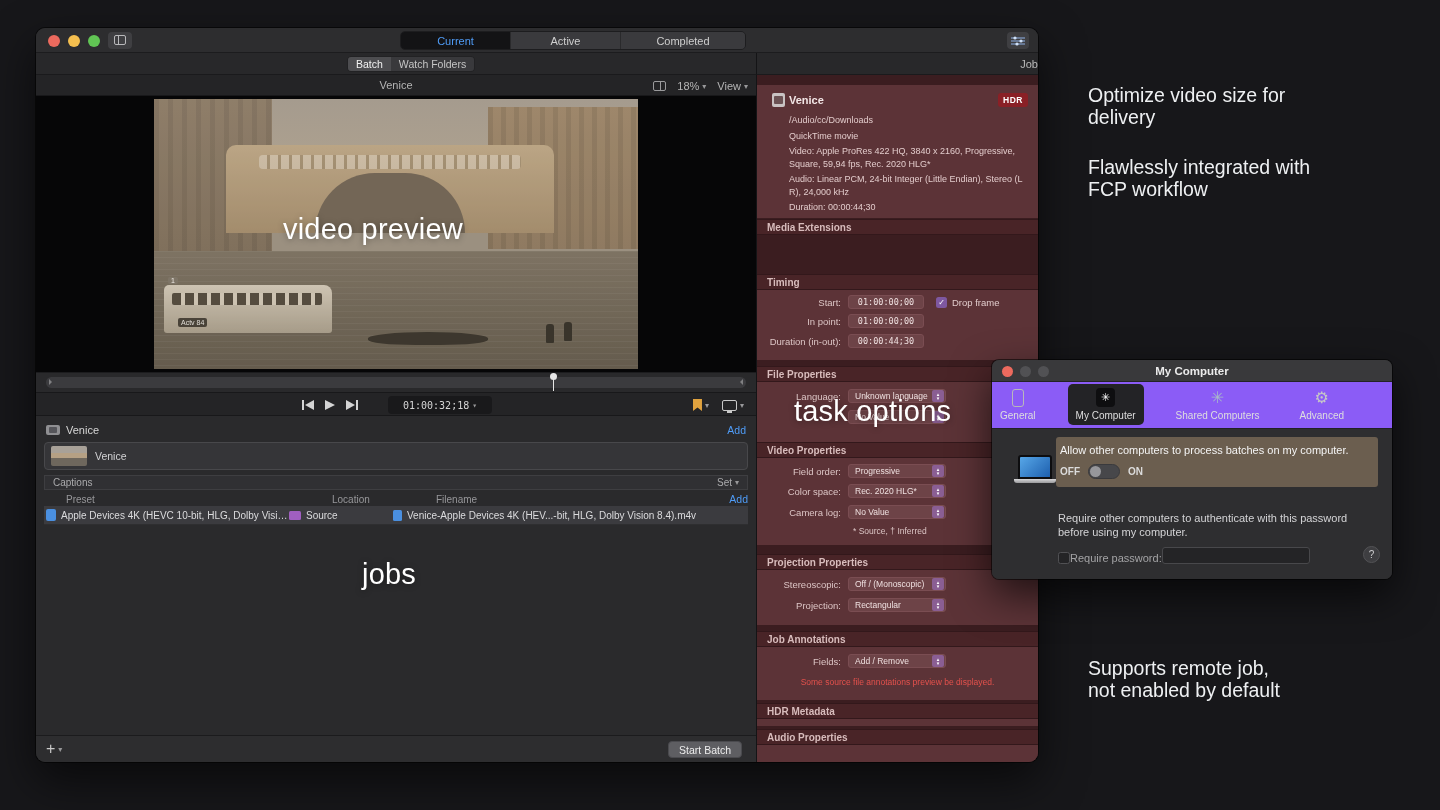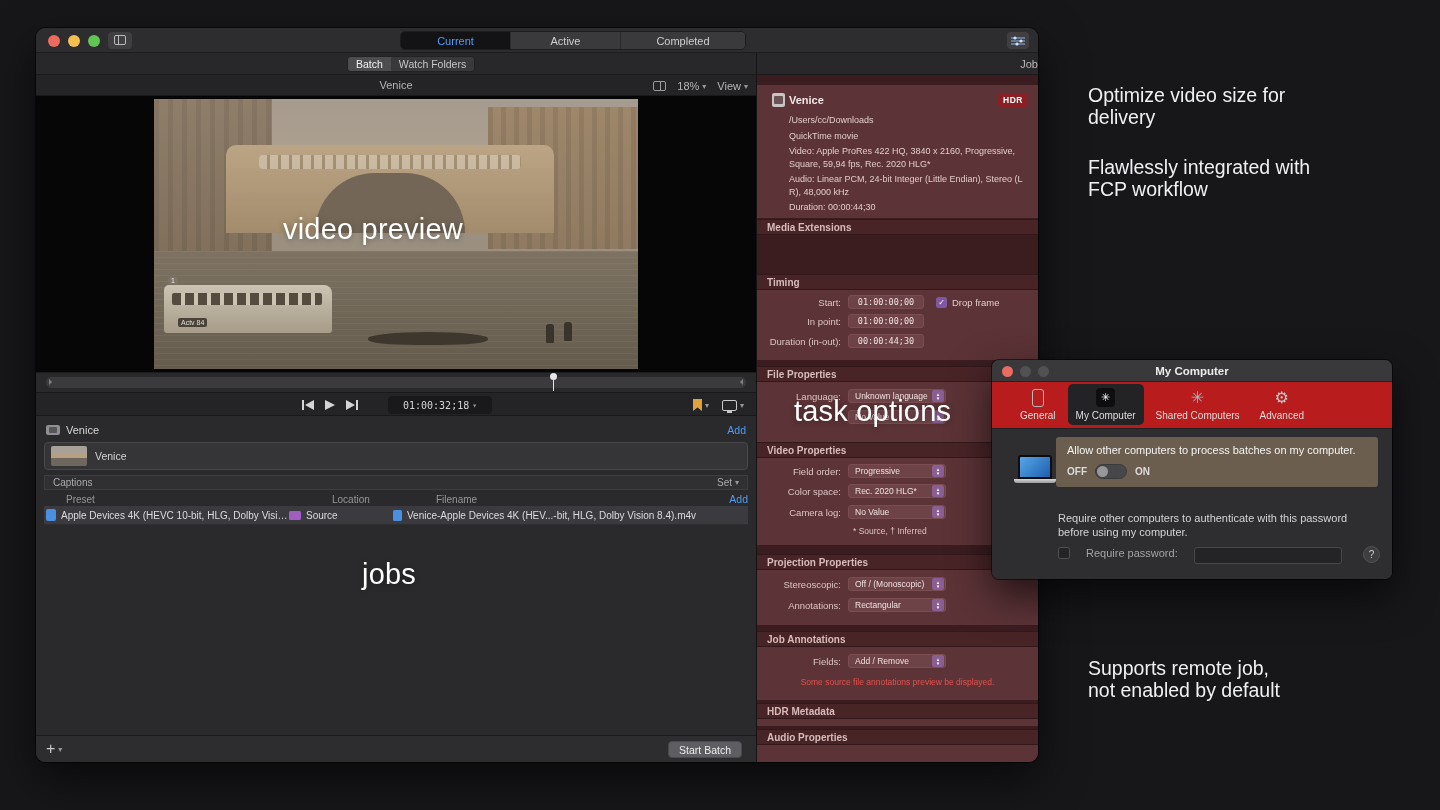--- a/index.html
+++ b/index.html
@@ -144,40 +144,40 @@
 .footnote{position:absolute;left:96px;font-size:8.5px;color:#dcc6c6}
 .warning{position:absolute;left:0;right:0;text-align:center;font-size:8.5px;color:#e4514c}
 
 
 .prefs{position:absolute;left:992px;top:360px;width:400px;height:219px;background:#2e2e30;border-radius:7px;box-shadow:0 16px 40px rgba(0,0,0,.65),0 0 0 1px rgba(0,0,0,.55);overflow:hidden;z-index:40}
 .prefs-title{height:22px;background:#39393b;border-bottom:1px solid #232325;position:relative;display:flex;align-items:center;justify-content:center;font-size:11.5px;font-weight:bold;color:#ebebeb}
 .ptl{position:absolute;top:6px;width:11px;height:11px;border-radius:50%}
 .ptl.red{left:10px;background:#ec6a5e}
 .ptl.g1{left:28px;background:#515154}
 .ptl.g2{left:46px;background:#515154}
-.prefs-toolbar{height:47px;background:#b91c1c;border-bottom:1px solid #212123;display:flex;align-items:flex-end;padding:0 0 3px 20px;gap:4px}
+.prefs-toolbar{height:47px;background:#8b5cf6;border-bottom:1px solid #212123;display:flex;align-items:flex-end;padding:0 0 3px 0;gap:24px}
 .tb-item{display:flex;flex-direction:column;align-items:center;justify-content:flex-end;gap:3px;font-size:10px;color:#dedede;padding:4px 8px;border-radius:5px}
 .tb-item.active{background:#232326}
 .icon-general{width:12px;height:18px;border:1.5px solid #b8b8ba;border-radius:3px}
 .icon-mycomp{width:19px;height:19px;background:#0e0e10;border-radius:4px;display:flex;align-items:center;justify-content:center;color:#fff}
 .icon-mycomp::after{content:"✳";font-size:11px}
 .icon-shared{color:#a9bac8;height:19px;display:flex;align-items:center}
 .icon-shared::after{content:"✳";font-size:16px}
 .icon-adv{color:#c6c6c8;height:19px;display:flex;align-items:center}
 .icon-adv::after{content:"⚙";font-size:16px}
 .prefs-body{position:relative;height:150px;background:#2e2e30}
 .laptop{position:absolute;left:22px;top:26px;width:42px}
 .laptop-screen{width:34px;height:24px;margin:0 auto;background:linear-gradient(135deg,#57a7e8,#1d5fae);border:2px solid #0d0d0f;border-radius:3px 3px 0 0}
 .laptop-base{width:42px;height:4px;background:linear-gradient(#d8d8da,#9a9a9c);border-radius:0 0 3px 3px}
-.allow-box{position:absolute;left:64px;top:8px;width:322px;height:50px;background:#6b5e4f;border-radius:3px;padding:7px 11px;color:#f4f4f4;font-size:11px;line-height:13px}
+.allow-box{position:absolute;left:64px;top:8px;width:322px;height:50px;background:#6b5e4f;border-radius:3px;padding:7px 4px;color:#f4f4f4;font-size:11px;line-height:13px}
 .toggle-row{display:flex;align-items:center;gap:8px;margin-top:7px;font-size:10px;color:#dcdcdc;font-weight:bold}
 .toggle{width:32px;height:15px;border-radius:8px;background:#47474a;border:1px solid #3a3a3d;position:relative}
 .knob{position:absolute;left:1px;top:1px;width:11px;height:11px;border-radius:50%;background:#97979b}
 .require-text{position:absolute;left:66px;top:82px;width:312px;font-size:11px;color:#d4d4d6;line-height:14px}
-.pw-row{position:absolute;left:66px;top:118px;display:flex;align-items:flex-start;gap:16px}
+.pw-row{position:absolute;left:66px;top:118px;display:flex;align-items:flex-end;gap:0}
 .cb-sq{width:12px;height:12px;background:#242426;border:1px solid #515154;border-radius:2.5px}
 .pw-label{font-size:11px;color:#a3a3a5}
 .pw-input{width:148px;height:17px;background:#242426;border:1px solid #48484b;border-radius:3px}
 .help-btn{position:absolute;right:12px;top:117px;width:17px;height:17px;border-radius:50%;background:#3e3e41;border:1px solid #525255;color:#cdcdcf;font-size:10px;display:flex;align-items:center;justify-content:center}
 .help-btn::after{content:"?"}
 
 
 .ov{position:absolute;color:#fff;font-size:29px;font-weight:500;letter-spacing:.2px;z-index:50;text-shadow:0 1px 6px rgba(0,0,0,.35);white-space:nowrap}
 #ov-preview{left:283px;top:213px}
 #ov-jobs{left:362px;top:558px}
@@ -333,24 +333,24 @@
     </div>
 
     <div class="insp">
       <div id="sec-source">
         <div class="src-head">
           <span class="ic-clip-src"></span>
           <span class="src-name">Venice</span>
           <span class="hdr-badge">HDR</span>
         </div>
         <div class="src-details">
-          <div>/Users/cc/Downloads</div>
+          <div>/Audio/cc/Downloads</div>
           <div>QuickTime movie</div>
           <div>Video: Apple ProRes 422 HQ, 3840 x 2160, Progressive, Square, 59,94 fps, Rec. 2020 HLG*</div>
-          <div>Audio: Linear PCM, 24-bit Integer (Little Endian), Stereo (L R), 48,000 kHz</div>
+          <div>Audio: Linear PCM, 24-bit Integer (Little Endian), Stereo (L R), 24,000 kHz</div>
           <div>Duration: 00:00:44;30</div>
         </div>
       </div>
 
       <div class="sec-head" id="h-me">
           <span>Media Extensions</span>
         </div>
 
       <div class="sec-head" id="h-tm">
           <span>Timing</span>
@@ -431,21 +431,21 @@
         </div>
       <div class="sec-body" id="b-pp">
         <div class="prow" style="top:6px">
           <span class="plabel">Stereoscopic:</span>
           <span class="pill pop">
               <span class="pop-text">Off / (Monoscopic)</span>
               <span class="pop-step"></span>
             </span>
         </div>
         <div class="prow" style="top:27px">
-          <span class="plabel">Annotations:</span>
+          <span class="plabel">Projection:</span>
           <span class="pill pop">
               <span class="pop-text">Rectangular</span>
               <span class="pop-step"></span>
             </span>
         </div>
       </div>
 
       <div class="sec-head" id="h-ja">
           <span>Job Annotations</span>
         </div>

